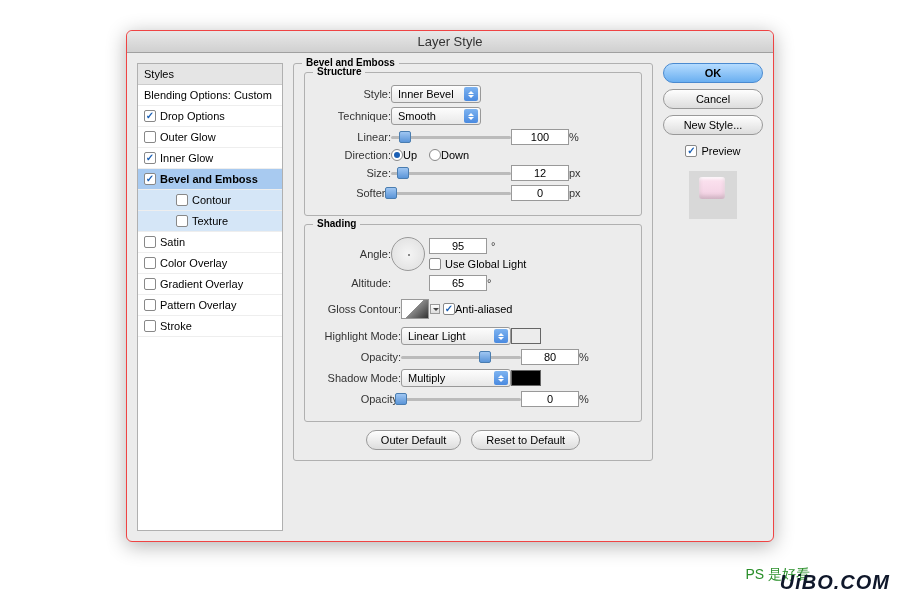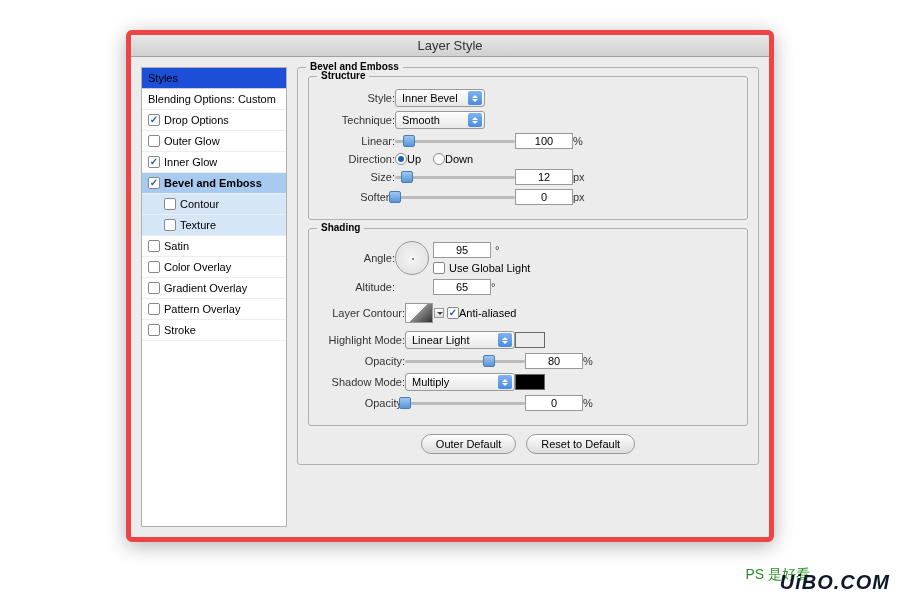--- a/index.html
+++ b/index.html
@@ -1,24 +1,24 @@
 <!DOCTYPE html>
 <html><head>
 <meta charset="utf-8">
 <style>
 * { box-sizing: border-box; margin: 0; padding: 0; font-family: "Lucida Grande", Arial, sans-serif; font-size: 11px; }
 body { background: #fff; width: 900px; height: 600px; position: relative; }
-.window { position: absolute; left: 126px; top: 30px; width: 648px; height: 512px; background: #ececec; border: 5px solid #ef4444; border-radius: 6px; box-shadow: 0 4px 20px rgba(0,0,0,0.3); }
+.window { position: absolute; left: 126px; top: 30px; width: 648px; height: 512px; background: #ececec; border: 1px solid #ef4444; border-radius: 6px; box-shadow: 0 4px 20px rgba(0,0,0,0.3); }
 .titlebar { height: 22px; background: linear-gradient(#e8e8e8, #d0d0d0); border-bottom: 1px solid #a0a0a0; border-radius: 6px 6px 0 0; text-align: center; line-height: 22px; font-size: 13px; color: #333; }
 .body { display: flex; padding: 10px; gap: 10px; height: calc(100% - 22px); }
 .sidebar { width: 146px; border: 1px solid #b0b0b0; background: #fff; display: flex; flex-direction: column; }
-.side-head { background: #1d4ed8; border-bottom: 1px solid #ccc; padding: 4px 6px; }
+.side-head { background: #e5e5e5; border-bottom: 1px solid #ccc; padding: 4px 6px; }
 .side-row { padding: 4px 6px; border-bottom: 1px solid #eee; display: flex; align-items: center; gap: 4px; cursor: default; }
 .side-row.selected { background: #a8caf0; }
-.side-row.sub { padding-left: 22px; background: #d5e6f7; }
+.side-row.sub { padding-left: 38px; background: #d5e6f7; }
 .checkbox { width: 12px; height: 12px; border: 1px solid #888; border-radius: 2px; background: #fff; display: inline-flex; align-items: center; justify-content: center; }
 .checkbox.checked { background: #fff; }
 .checkbox.checked::after { content: "✓"; color: #1a5fb4; font-size: 10px; font-weight: bold; line-height: 1; }
 .main { flex: 1; position: relative; }
 .fieldset { border: 1px solid #b0b0b0; border-radius: 3px; padding: 8px 10px 10px; margin-bottom: 8px; position: relative; }
 .fieldset > .legend { position: absolute; top: -7px; left: 8px; background: #ececec; padding: 0 4px; font-weight: bold; font-size: 10px; }
 .row { display: flex; align-items: center; margin: 4px 0; }
 .lbl { width: 76px; text-align: right; color: #333; }
 .select { position: relative; background: linear-gradient(#fdfdfd,#e8e8e8); border: 1px solid #999; border-radius: 3px; height: 18px; padding: 0 20px 0 6px; line-height: 16px; min-width: 90px; display: inline-block; }
 .select .arrow { position: absolute; right: 2px; top: 1px; width: 14px; height: 14px; background: linear-gradient(#7db3f0,#4a8ae0); border-radius: 2px; display: flex; flex-direction: column; align-items: center; justify-content: center; gap: 1px; }
@@ -173,21 +173,21 @@
               </div>
             </div>
           </div>
           <div class="row">
             <span class="lbl">Altitude:</span>
             <span style="width:38px"></span>
             <span class="numbox">65</span>
             <span class="unit">°</span>
           </div>
           <div class="row" style="margin-top:8px">
-            <span class="lbl" style="width:86px">Layer Contour:</span>
+            <span class="lbl" style="width:86px">Gloss Contour:</span>
             <span class="contour">
                 <span class="drop"></span>
               </span>
             <span style="width:14px"></span>
             <span class="checkbox checked"></span>
             <span>Anti-aliased</span>
           </div>
           <div class="row" style="margin-top:8px">
             <span class="lbl" style="width:86px">Highlight Mode:</span>
             <span class="select" style="min-width:110px"><span>Linear Light</span><span class="arrow"></span></span>
@@ -218,17 +218,27 @@
           </div>
         </div>
 
         <div class="btnrow">
           <span class="btn">Outer Default</span>
           <span class="btn">Reset to Default</span>
         </div>
       </div>
     </div>
 
+    <div class="rightcol">
+      <span class="btn primary">OK</span>
+      <span class="btn">Cancel</span>
+      <span class="btn">New Style...</span>
+      <div class="preview-row">
+        <span class="checkbox checked"></span>
+        <span>Preview</span>
+      </div>
+      <div class="preview-swatch"></div>
+    </div>
   </div>
 </div>
 
 <div class="watermark2">PS 是好看</div>
 <div class="watermark">UiBO.COM</div>
 
 </body></html>

